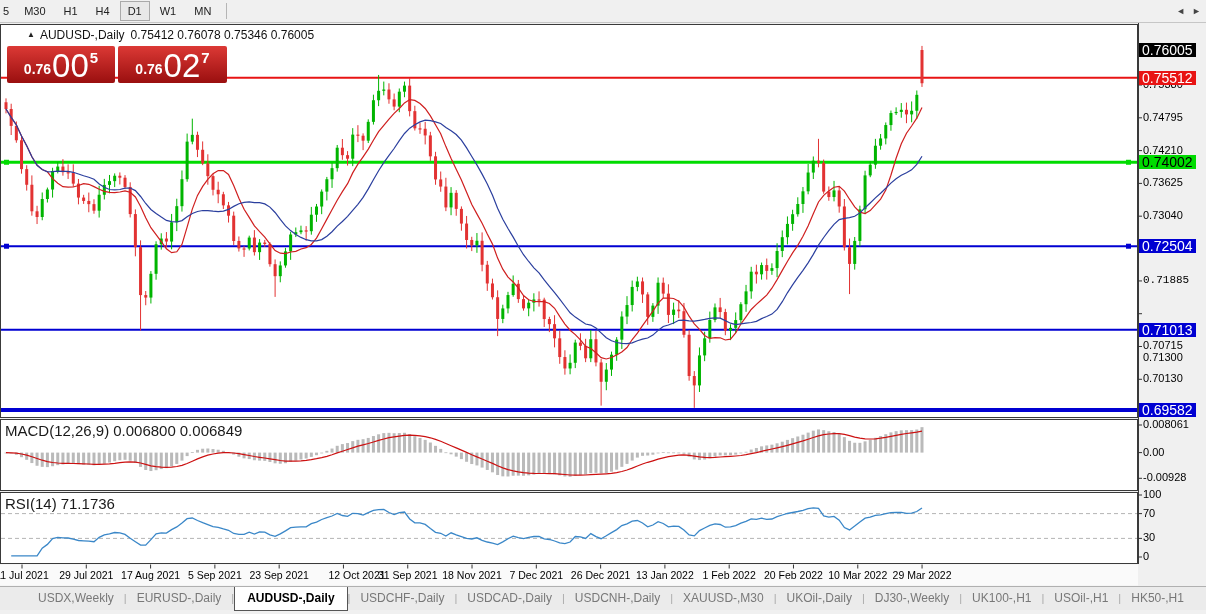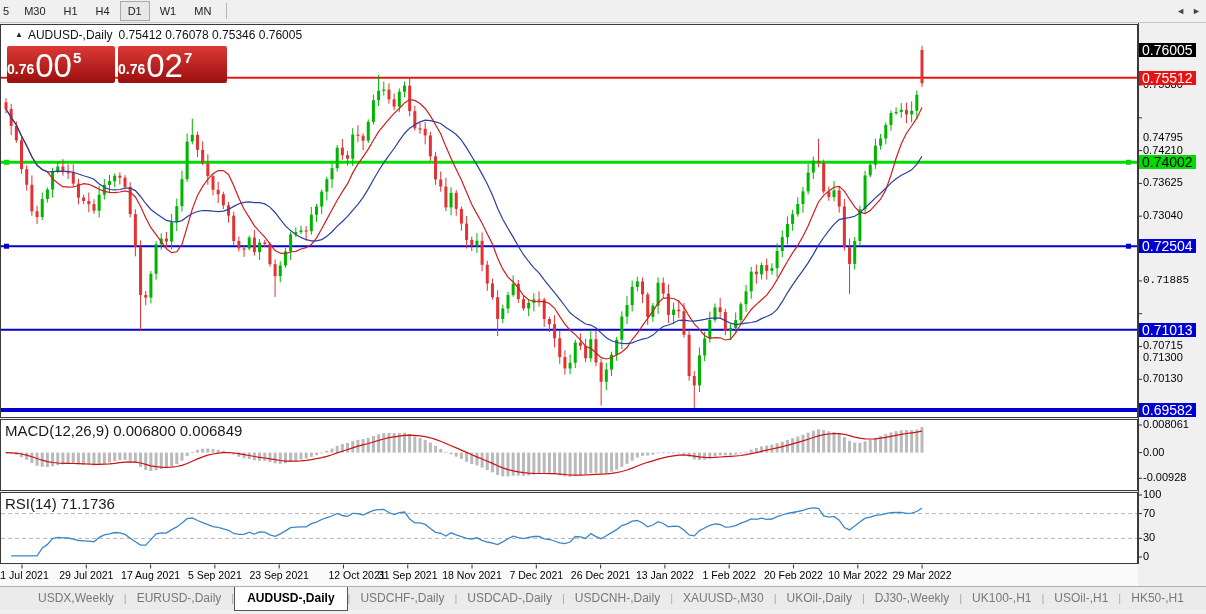--- a/index.html
+++ b/index.html
@@ -12,38 +12,38 @@
   border-bottom:1px solid #c6c6c6;display:flex;align-items:center;z-index:8}
 .tf{font-size:11px;color:#222;padding:3px 7px;margin:0 1px;border:1px solid transparent}
 .tf.partial{padding:3px 4px 3px 1px}
 .tf.active{background:#e8e8e8;border-color:#a9a9a9}
 .tb-sep{width:1px;height:16px;background:#b5b5b5;margin-left:6px}
 
 
 #chart-svg{position:absolute;left:0;top:0;z-index:1}
 
 
-.chart-title{position:absolute;top:28px;left:15px;font-size:12px;color:#111;z-index:5;white-space:nowrap}
+.chart-title{position:absolute;top:28px;left:27px;font-size:12px;color:#111;z-index:5;white-space:nowrap}
 .chart-title .arrow{font-size:8px;margin-right:5px;vertical-align:2px;color:#222}
 .chart-title .num{margin-left:6px}
 
 
 .trade-panel{position:absolute;left:7px;top:44px;width:221px;z-index:6}
 .tp-row1{display:flex;height:25px;align-items:stretch}
 .btn-sell,.btn-buy{width:46px;background:linear-gradient(#f0514b,#cf1d1d);color:#fff;
   font-size:13px;display:flex;align-items:center;justify-content:center;border-radius:2px}
 .btn-sell{margin-left:3px}.btn-buy{margin-left:13px}
 .spin{width:20px;background:linear-gradient(#fdfdfd,#d9d9d9);border:1px solid #979797;
   border-radius:2px;font-size:8px;color:#35589d;display:flex;align-items:center;justify-content:center}
 .spin.down{margin-left:6px}
 .vol{width:66px;height:25px;border:1px solid #808080;font-size:13px;text-align:right;
   padding-right:6px;color:#000;background:#fff;font-family:"Liberation Sans",sans-serif}
 .tp-row2{display:flex;margin-top:2px;height:37px}
 .price-box{background:linear-gradient(#dc3935,#9a0f0f);border-radius:2px;color:#fff;
-  display:flex;align-items:flex-end;padding-bottom:2px}
+  display:flex;align-items:flex-end;justify-content:center;padding-bottom:2px}
 .price-box.sell{width:108px}.price-box.buy{width:109px;margin-left:3px}
 .pb-prefix{font-size:14px;font-weight:bold;margin-bottom:4px}
 .pb-big{font-size:33px;line-height:30px;margin:0 1px;font-weight:normal}
 .pb-sup{font-size:15px;font-weight:bold;margin-bottom:15px}
 
 
 .ind-label{position:absolute;left:5px;font-size:15px;color:#1a1a1a;z-index:4;white-space:nowrap}
 #macd-label{top:422px}#rsi-label{top:495px}
 .ind-label span{margin-right:4px}
 
@@ -708,21 +708,21 @@
 
   <div class="ind-label" id="macd-label">
     <span>MACD(12,26,9)</span><span>0.006800</span><span>0.006849</span>
   </div>
   <div class="ind-label" id="rsi-label">
     <span>RSI(14)</span><span>71.1736</span>
   </div>
 
   <div id="price-axis">
       <div class="pa-label" style="top: 78.0306px;">0.75380</div>
-      <div class="pa-label" style="top: 110.819px; margin-top: 20px;">0.74795</div>
+      <div class="pa-label" style="top: 110.819px;">0.74795</div>
       <div class="pa-label" style="top: 143.608px;">0.74210</div>
       <div class="pa-label" style="top: 176.397px;">0.73625</div>
       <div class="pa-label" style="top: 209.185px;">0.73040</div>
       <div class="pa-label" style="top: 273.922px; font-family: Liberation Mono, monospace;">0.71885</div>
       <div class="pa-label" style="top: 306.711px; margin-top: 44px;">0.71300</div>
       <div class="pa-label" style="top: 339.499px;">0.70715</div>
       <div class="pa-label" style="top: 372.288px;">0.70130</div>
       <div class="pa-box" style="top: 43px; background: rgb(0, 0, 0); color: rgb(255, 255, 255);">0.76005</div>
       <div class="pa-box" style="top: 70.6322px; background: rgb(232, 20, 20); color: rgb(255, 255, 255);">0.75512</div>
       <div class="pa-box" style="top: 155.266px; background: rgb(0, 220, 0); color: rgb(0, 0, 0);">0.74002</div>

